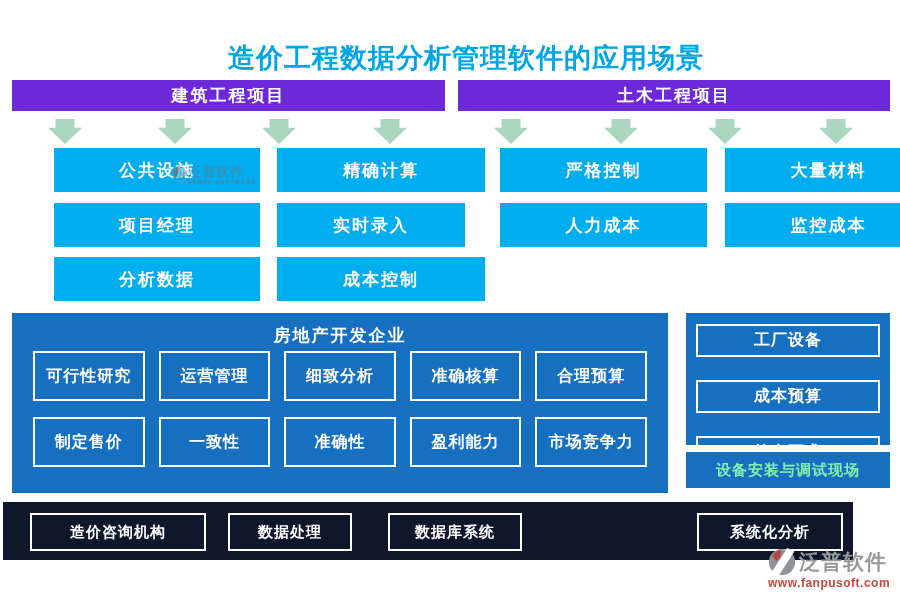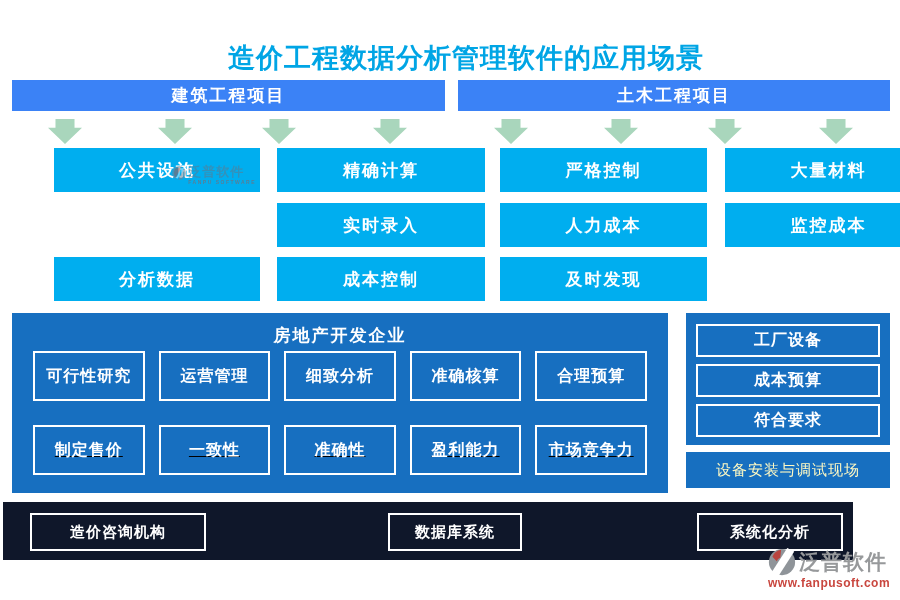--- a/index.html
+++ b/index.html
@@ -2,21 +2,21 @@
 <html><head>
 <meta charset="utf-8">
 <style>
   html,body{margin:0;padding:0;background:#fff;}
   body{width:900px;height:600px;position:relative;font-family:"Liberation Sans","DejaVu Sans",sans-serif;overflow:hidden;}
   .stage{position:absolute;left:0;top:0;width:900px;height:600px;}
 
   .title{position:absolute;left:0;top:24px;width:900px;margin:16px;text-align:center;
          font-size:27px;font-weight:700;color:#00A5E5;letter-spacing:1px;}
 
-  .hdr{position:absolute;top:80px;height:31px;background:#3b82f6;color:#fff;
+  .hdr{position:absolute;top:80px;height:31px;background:#6d28d9;color:#fff;
        font-size:17px;font-weight:700;text-align:center;line-height:31px;letter-spacing:2px;}
   .hdr1{left:12px;width:433px;}
   .hdr2{left:458px;width:432px;}
 
   .arrow{position:absolute;top:119px;width:34px;height:25px;background:#A9D6BC;
          clip-path:polygon(22% 0,78% 0,78% 35%,100% 35%,50% 100%,0 35%,22% 35%);}
 
   .btn{position:absolute;height:44px;background:#00AEEF;color:#fff;font-size:17px;font-weight:700;
        letter-spacing:2px;display:flex;align-items:center;justify-content:center;margin-left:42px;}
 
@@ -28,31 +28,31 @@
   .wm-icon:after{content:"";position:absolute;left:6px;top:-2px;width:3px;height:20px;background:#00AEEF;transform:rotate(28deg);}
   .wm-col{display:flex;flex-direction:column;line-height:1;}
   .wm-text{font-size:13px;font-weight:700;color:#5d7b90;letter-spacing:1px;}
   .wm-sub{font-size:5px;color:#a2564e;letter-spacing:1.5px;margin-top:2px;}
 
   .panel-main{position:absolute;left:12px;top:313px;width:656px;height:180px;background:#176FC0;}
   .panel-title{position:absolute;left:0;top:11px;width:100%;text-align:center;color:#fff;
                font-size:17px;font-weight:700;letter-spacing:2px;}
   .panel-row{position:absolute;left:21px;right:21px;display:flex;gap:14px;}
   .panel-row.r1{top:38px;}
-  .panel-row.r2{top:112px;text-decoration:underline;}
+  .panel-row.r2{top:104px;}
   .pbtn{flex:1;height:46px;border:2px solid #fff;color:#fff;font-size:16px;font-weight:700;
         letter-spacing:1px;display:flex;align-items:center;justify-content:center;}
 
   .panel-side{position:absolute;left:686px;top:313px;width:204px;height:132px;background:#176FC0;
               padding-top:11px;box-sizing:border-box;}
-  .sbtn{height:29px;border:2px solid #fff;margin:0 10px 7px;color:#fff;font-size:16px;font-weight:700;
+  .sbtn{height:29px;border:2px solid #fff;margin:0 10px 23px;color:#fff;font-size:16px;font-weight:700;
         letter-spacing:1px;display:flex;align-items:center;justify-content:center;}
 
   .equip-bar{position:absolute;left:686px;top:452px;width:204px;height:36px;background:#176FC0;
-             color:#fef9c3;font-size:15px;font-weight:400;letter-spacing:1px;text-align:center;line-height:36px;}
+             color:#86efac;font-size:15px;font-weight:700;letter-spacing:1px;text-align:center;line-height:36px;}
 
   .gray-bar{position:absolute;left:3px;top:502px;width:850px;height:58px;background:#0f172a;}
   .gbtn{position:absolute;top:11px;height:34px;border:2px solid #fff;color:#fff;font-size:15px;
         font-weight:700;letter-spacing:1px;display:flex;align-items:center;justify-content:center;}
   .g1{left:27px;width:172px;}
   .g2{left:225px;width:120px;}
   .g3{left:385px;width:130px;}
   .g4{left:537px;width:133px;}
   .g5{left:694px;width:142px;}
 
@@ -83,29 +83,29 @@
   <div class="btn" style="left:12px;top:148px;width:206px">
     <span>公共设施</span>
     <span class="watermark">
       <span class="wm-icon"></span>
       <span class="wm-col">
         <span class="wm-text">泛普软件</span>
         <span class="wm-sub">FANPU SOFTWARE</span>
       </span>
     </span>
   </div>
+  <div class="btn" style="left:12px;top:203px;width:206px">项目经理</div>
   <div class="btn" style="left:12px;top:257px;width:206px">分析数据</div>
 
   <div class="btn" style="left:235px;top:148px;width:208px">精确计算</div>
-  <div class="btn" style="left:235px;top:203px;width:208px">实时录入</div>
+  <div class="btn" style="left:235px;top:203px;width:188px">实时录入</div>
   <div class="btn" style="left:235px;top:257px;width:208px">成本控制</div>
 
   <div class="btn" style="left:458px;top:148px;width:207px">严格控制</div>
   <div class="btn" style="left:458px;top:203px;width:207px">人力成本</div>
-  <div class="btn" style="left:458px;top:257px;width:207px">及时发现</div>
 
   <div class="btn" style="left:683px;top:148px;width:207px">大量材料</div>
   <div class="btn" style="left:683px;top:203px;width:207px">监控成本</div>
 
   <div class="panel-main">
     <div class="panel-title">房地产开发企业</div>
     <div class="panel-row r1">
       <div class="pbtn">可行性研究</div>
       <div class="pbtn">运营管理</div>
       <div class="pbtn">细致分析</div>
@@ -123,20 +123,21 @@
 
   <div class="panel-side">
     <div class="sbtn">工厂设备</div>
     <div class="sbtn">成本预算</div>
     <div class="sbtn">符合要求</div>
   </div>
   <div class="equip-bar">设备安装与调试现场</div>
 
   <div class="gray-bar">
     <div class="gbtn g1">造价咨询机构</div>
+    <div class="gbtn g2">数据处理</div>
     <div class="gbtn g3">数据库系统</div>
     <div class="gbtn g5">系统化分析</div>
   </div>
 
   <div class="logo">
     <div class="logo-top">
       <svg width="28" height="28" viewBox="0 0 32 32" style="flex:0 0 auto;margin-right:3px;">
         <circle cx="16" cy="16" r="15" fill="#8F9499"></circle>
         <path d="M5 10 a13 13 0 0 1 10 -8 l-1 9 a6 6 0 0 0 -4 4 z" fill="#B9443F"></path>
         <path d="M22 0 L30 4 L12 32 L4 28 Z" fill="#FFFFFF"></path>

